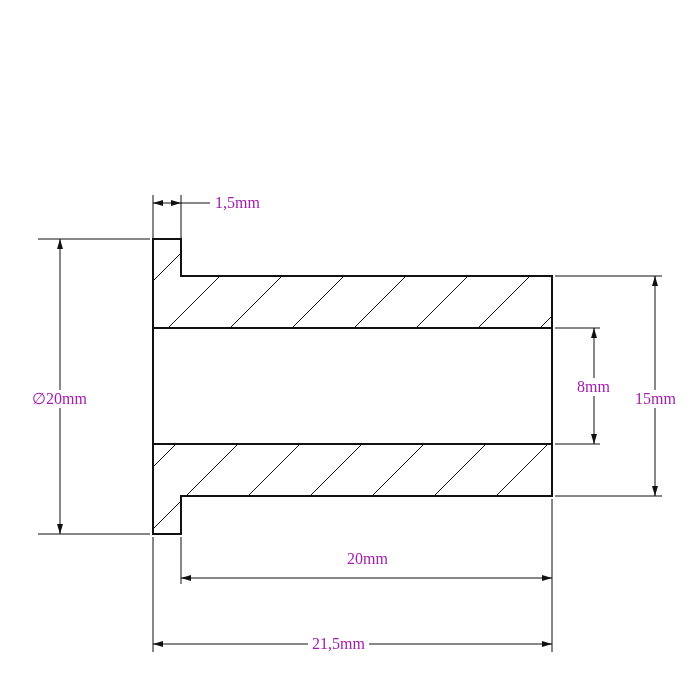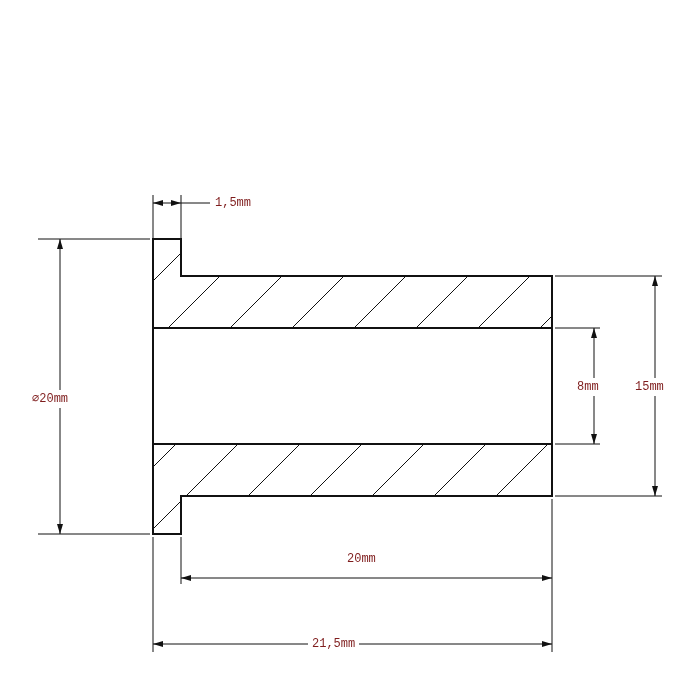--- a/index.html
+++ b/index.html
@@ -1,18 +1,18 @@
 <!DOCTYPE html>
 <html><head>
 <meta charset="utf-8">
 <style>
   html, body { margin: 0; padding: 0; background: #ffffff; }
   body { width: 700px; height: 700px; overflow: hidden; position: relative; }
   #drawing { position: absolute; left: 0; top: 0; }
-  .label { position: absolute; font-family: Liberation Mono, monospace; font-size: 12px; color: #7f1d1d; background: #fff; line-height: 14px; white-space: nowrap; }
+  .label { position: absolute; font-family: Liberation Serif, serif; font-size: 16px; color: #a21caf; background: #fff; line-height: 14px; white-space: nowrap; }
 </style>
 </head>
 <body>
 
 <svg id="drawing" width="700" height="700" viewBox="0 0 700 700">
   <defs>
     <pattern id="hatch" patternUnits="userSpaceOnUse" width="62" height="62" patternTransform="translate(0,0)">
       <line x1="0" y1="62" x2="62" y2="0" stroke="#111" stroke-width="1"></line>
       <line x1="-31" y1="31" x2="31" y2="-31" stroke="#111" stroke-width="1"></line>
       <line x1="31" y1="93" x2="93" y2="31" stroke="#111" stroke-width="1"></line>
@@ -61,15 +61,15 @@
     <line x1="594" y1="328" x2="594" y2="444" marker-start="url(#arrow)" marker-end="url(#arrow)"></line>
     <line x1="655" y1="276" x2="655" y2="496" marker-start="url(#arrow)" marker-end="url(#arrow)"></line>
     <line x1="181" y1="578" x2="552" y2="578" marker-start="url(#arrow)" marker-end="url(#arrow)"></line>
     <line x1="153" y1="644" x2="552" y2="644" marker-start="url(#arrow)" marker-end="url(#arrow)"></line>
   </g>
 </svg>
 
 <div class="label" style="left:215px; top:196px; background:transparent;">1,5mm</div>
 <div class="label" style="left:32px; top:378px; padding:2px 0;margin-top:12px;">∅20mm</div>
 <div class="label" style="left:577px; top:378px; padding:2px 0;">8mm</div>
-<div class="label" style="left:635px; top:378px; padding:2px 0;">15mm</div>
+<div class="label" style="left:635px; top:390px; padding:2px 0;">15mm</div>
 <div class="label" style="left:343px; top:552px; padding:0 4px;">20mm</div>
 <div class="label" style="left:308px; top:637px; padding:0 4px;">21,5mm</div>
 
 </body></html>

